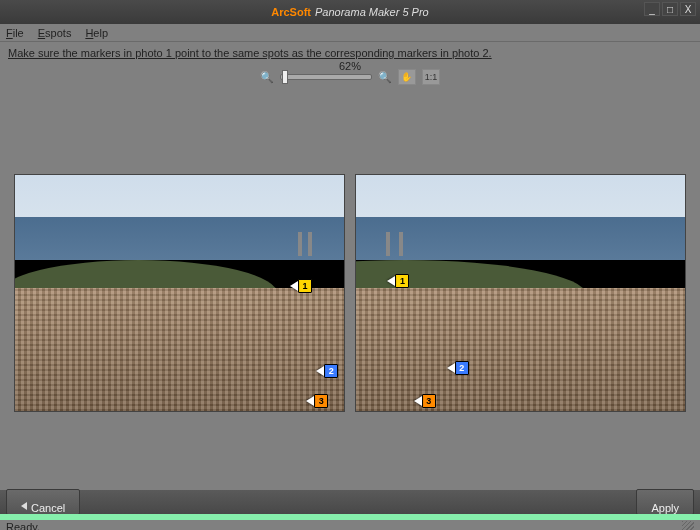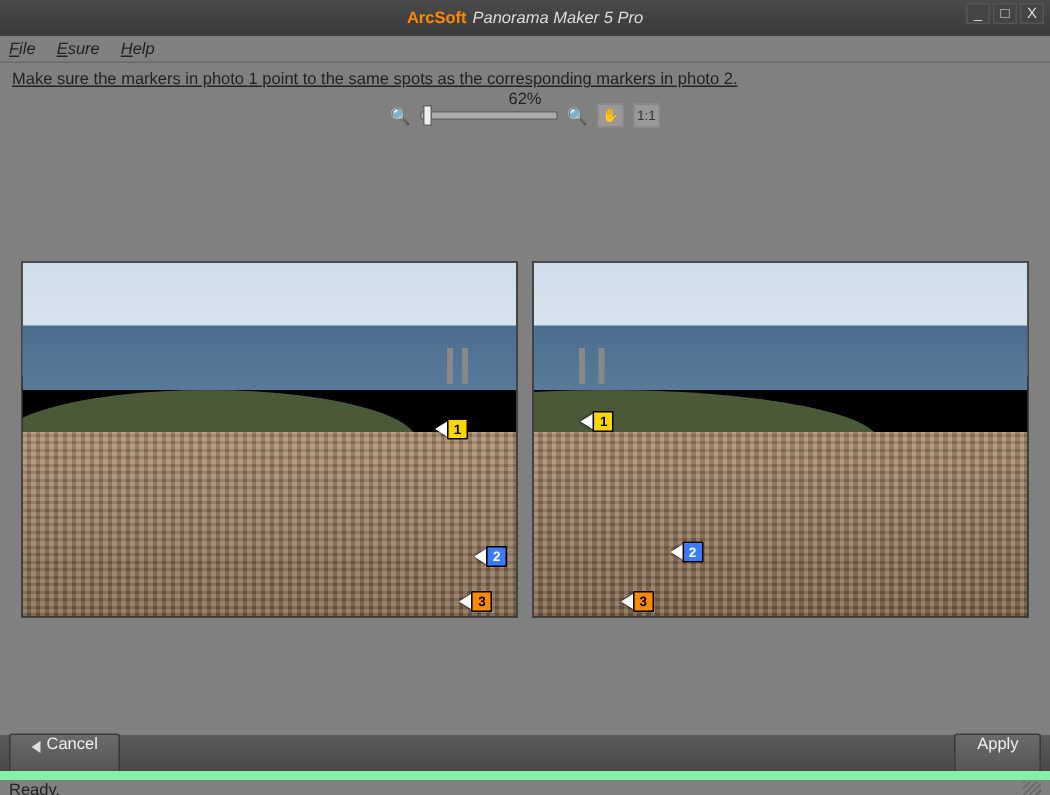--- a/index.html
+++ b/index.html
@@ -5,21 +5,21 @@
 * { margin: 0; padding: 0; box-sizing: border-box; font-family: Tahoma, Arial, sans-serif; font-size: 11px; }
 body { width: 700px; height: 530px; background: #808080; overflow: hidden; }
 
 .titlebar { height: 24px; background: linear-gradient(#4a4a4a, #3a3a3a); display: flex; align-items: center; justify-content: center; position: relative; }
 .title-brand { color: #ff8800; font-weight: bold; margin-right: 4px; }
 .title-text { color: #ddd; font-style: italic; }
 .window-controls { position: absolute; right: 4px; top: 2px; display: flex; gap: 2px; }
 .win-btn { width: 16px; height: 14px; background: #444; color: #ddd; display: flex; align-items: center; justify-content: center; cursor: pointer; font-size: 10px; border: 1px solid #555; }
 
 .menubar { height: 18px; background: #808080; display: flex; align-items: center; padding: 0 6px; gap: 14px; border-bottom: 1px solid #6a6a6a; }
-.menu-item { color: #222; cursor: pointer; font-style: italic; }
+.menu-item { color: #222; cursor: pointer; }
 .menu-item u { text-decoration: underline; }
 
 .instruction { padding: 4px 8px 2px 8px; color: #222; line-height: 1.3; text-decoration: underline; }
 
 .zoom-row { display: flex; align-items: center; justify-content: center; height: 30px; gap: 6px; position: relative; }
 .zoom-label { color: #222; position: absolute; top: -2px; }
 .zoom-icon { width: 14px; height: 14px; display: flex; align-items: center; justify-content: center; color: #333; }
 .slider { width: 92px; height: 6px; background: #aaa; border: 1px solid #666; position: relative; border-radius: 2px; }
 .slider-thumb { width: 6px; height: 14px; background: #eee; border: 1px solid #666; position: absolute; top: -5px; left: 1px; }
 .hand-btn, .fit-btn { width: 18px; height: 16px; border: 1px solid #888; background: #999; color: #333; display: flex; align-items: center; justify-content: center; font-size: 9px; }
@@ -44,42 +44,42 @@
 .photo-1 .tw-a { left: 86%; } .photo-1 .tw-b { left: 89%; }
 .photo-2 .tw-a { left: 9%; } .photo-2 .tw-b { left: 13%; }
 
 .marker { position: absolute; width: 14px; height: 14px; border: 1px solid #000; color: #000; font-size: 9px; font-weight: bold; display: flex; align-items: center; justify-content: center; border-radius: 1px; }
 .marker::before { content: ''; position: absolute; left: -9px; top: 1px; width: 0; height: 0; border-top: 5px solid transparent; border-bottom: 5px solid transparent; border-right: 8px solid #fff; filter: drop-shadow(0 0 1px #000); }
 .mk1 { background: #ffd500; }
 .mk2 { background: #3a7bff; color: #fff; }
 .mk3 { background: #ff8a00; }
 
 .bottombar { position: absolute; left: 0; right: 0; bottom: 16px; height: 24px; background: linear-gradient(#5a5a5a, #484848); display: flex; align-items: center; justify-content: space-between; padding: 0 6px; }
-.b-btn { height: 16px; padding: 12px 14px; background: linear-gradient(#6a6a6a, #555); border: 1px solid #3a3a3a; border-radius: 2px; color: #eee; display: flex; align-items: flex-end; gap: 4px; cursor: pointer; }
+.b-btn { height: 16px; padding: 12px 14px; background: linear-gradient(#6a6a6a, #555); border: 1px solid #3a3a3a; border-radius: 2px; color: #eee; display: flex; align-items: flex-start; gap: 4px; cursor: pointer; }
 .arrow-left { display:inline-block; width:0; height:0; border-top:4px solid transparent; border-bottom:4px solid transparent; border-right:6px solid #ddd; }
 
 .statusbar { position: absolute; left: 0; right: 0; bottom: 0; height: 16px; background: #808080; color: #222; padding: 1px 6px; display: flex; justify-content: space-between; border-top: 6px solid #86efac; }
 .grip { width: 12px; height: 12px; background: repeating-linear-gradient(135deg, #666 0 1px, transparent 1px 3px); }
 </style>
 </head>
 <body>
 
 <div class="titlebar">
   <span class="title-brand">ArcSoft</span>
   <span class="title-text">Panorama Maker 5 Pro</span>
   <div class="window-controls">
     <div class="win-btn">_</div>
     <div class="win-btn">□</div>
     <div class="win-btn">X</div>
   </div>
 </div>
 
 <div class="menubar">
   <span class="menu-item"><u>F</u><span>ile</span></span>
-  <span class="menu-item"><u>E</u><span>sure</span></span>
+  <span class="menu-item"><u>E</u><span>spots</span></span>
   <span class="menu-item"><u>H</u><span>elp</span></span>
 </div>
 
 <div class="instruction">Make sure the markers in photo 1 point to the same spots as the corresponding markers in photo 2.</div>
 
 <div class="zoom-row">
   <span class="zoom-label">62%</span>
   <span class="zoom-icon">🔍</span>
   <div class="slider">
       <div class="slider-thumb"></div>

